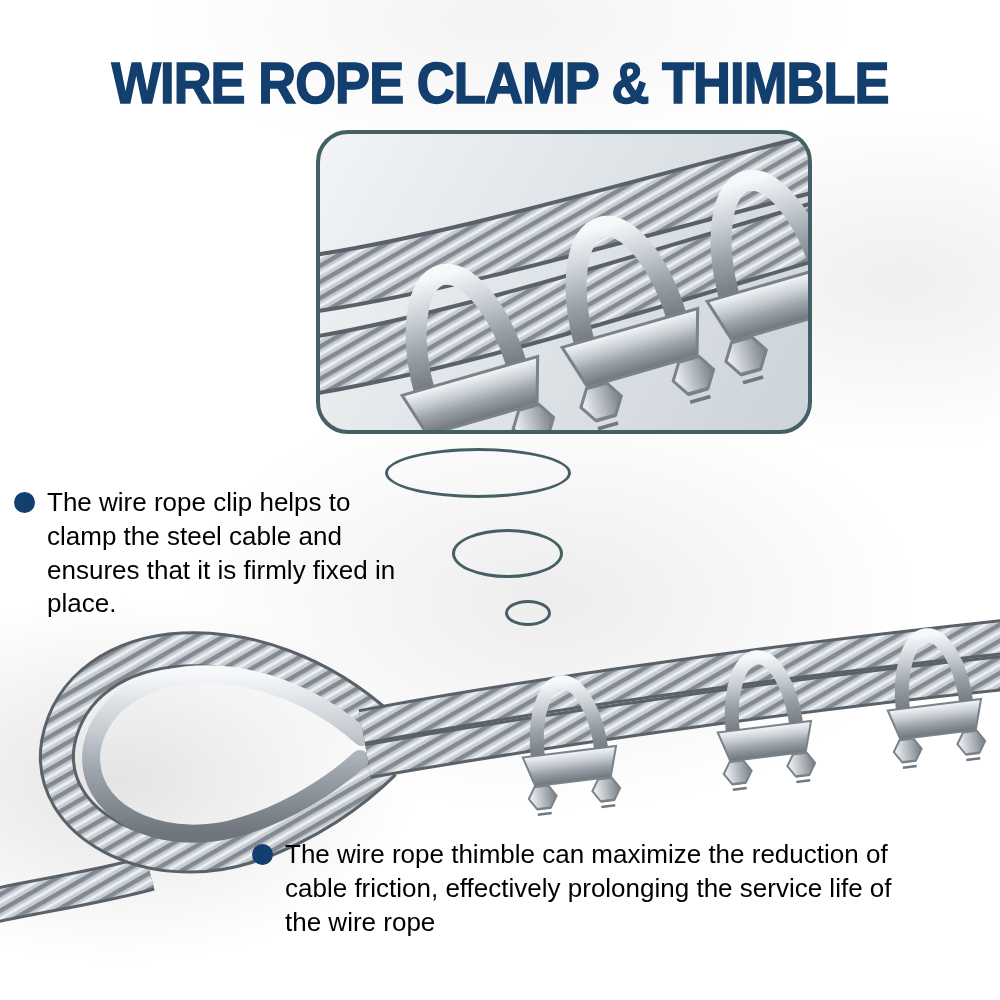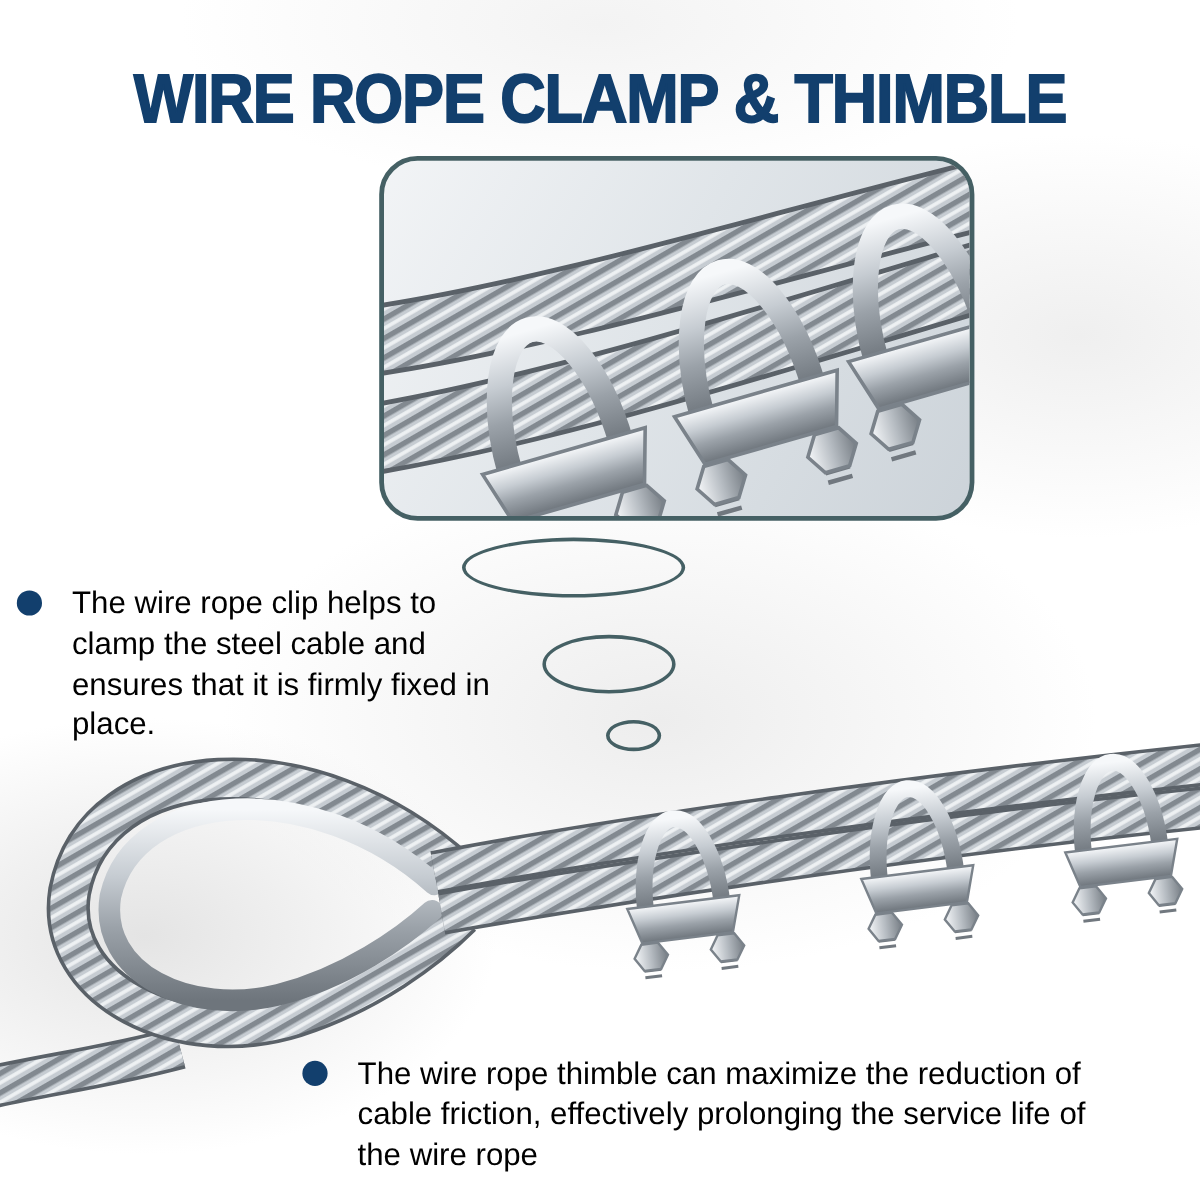--- a/index.html
+++ b/index.html
@@ -33,32 +33,32 @@
   }
   .zoom-inset svg{display:block;width:100%;height:100%;}
   .zoom-ellipse{
     position:absolute;border:3px solid var(--outline-color);border-radius:50%;
     background:transparent;
   }
   .zoom-ellipse.e1{left:385px;top:448px;width:180px;height:44px;}
   .zoom-ellipse.e2{left:452px;top:529px;width:105px;height:43px;}
   .zoom-ellipse.e3{left:505px;top:600px;width:40px;height:20px;}
   .bullet{
-    position:absolute;display:flex;gap:25px;color:var(--text-color);
+    position:absolute;display:flex;gap:12px;color:var(--text-color);
   }
   .bullet .dot{
     flex:none;width:21px;height:21px;border-radius:50%;
     background:var(--bullet-color);margin-top:6px;
   }
   .bullet .bullet-text{
     font-size:26px;line-height:1.3;color:var(--text-color);
   }
   .bullet.b1{left:14px;top:486px;width:400px;}
   .bullet.b1 .bullet-text{width:352px;}
-  .bullet.b2{left:252px;top:878px;width:700px;}
+  .bullet.b2{left:252px;top:838px;width:700px;}
   .bullet.b2 .bullet-text{width:648px;}
   .product-image{
     position:absolute;left:0;top:585px;width:1000px;height:330px;
   }
   .product-image svg{display:block;width:100%;height:100%;overflow:visible;}
 </style>
 </head>
 <body>
 
 <h1 class="page-title">WIRE ROPE CLAMP &amp; THIMBLE</h1>

